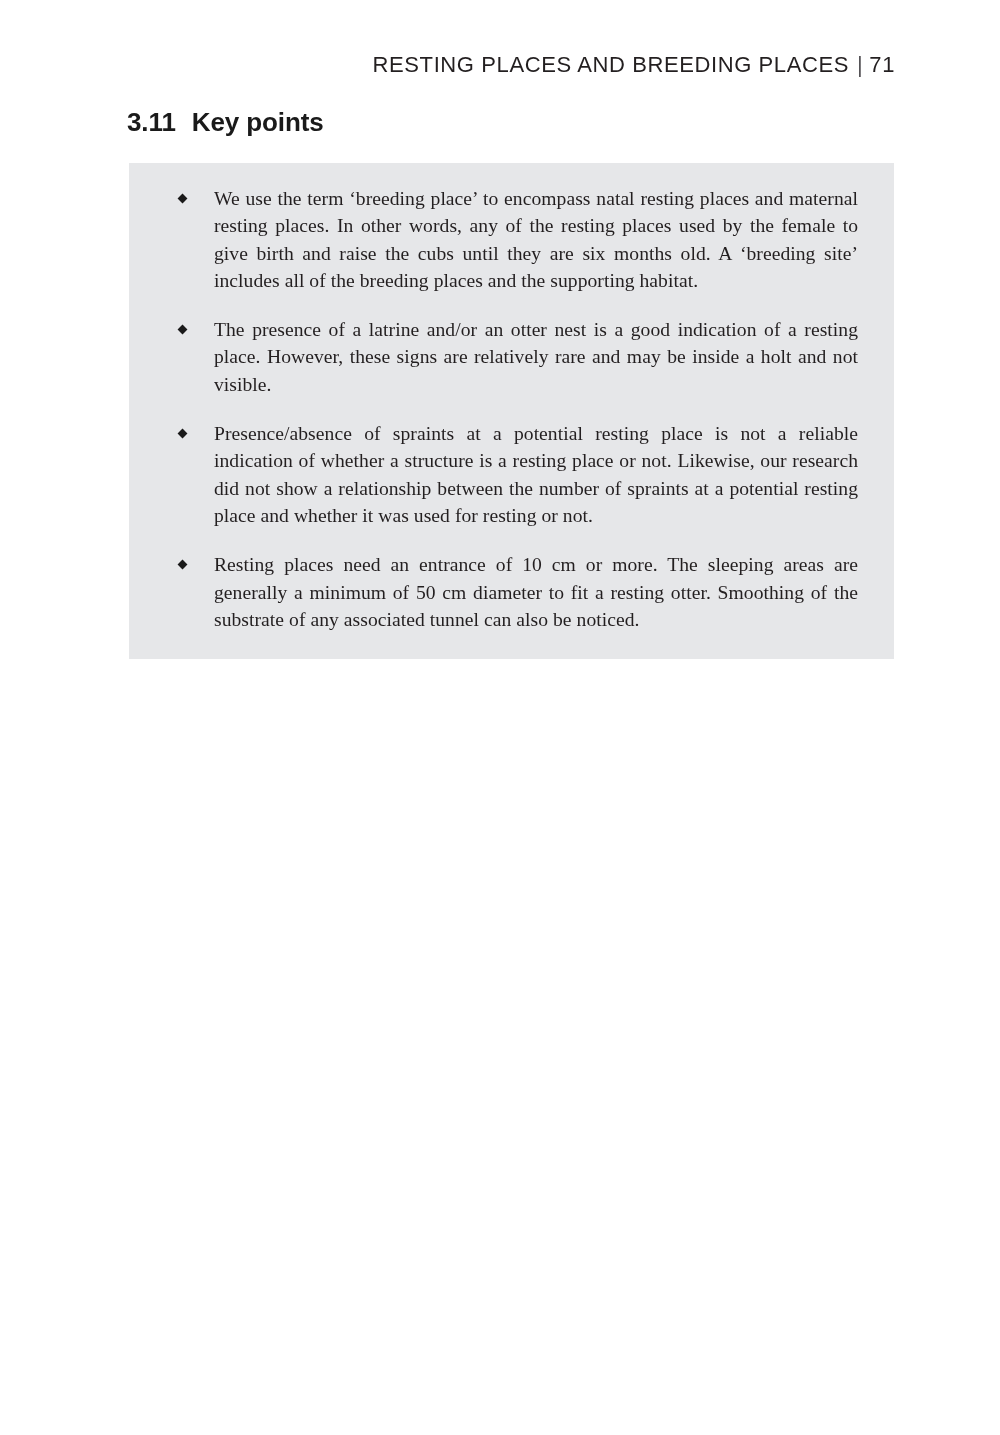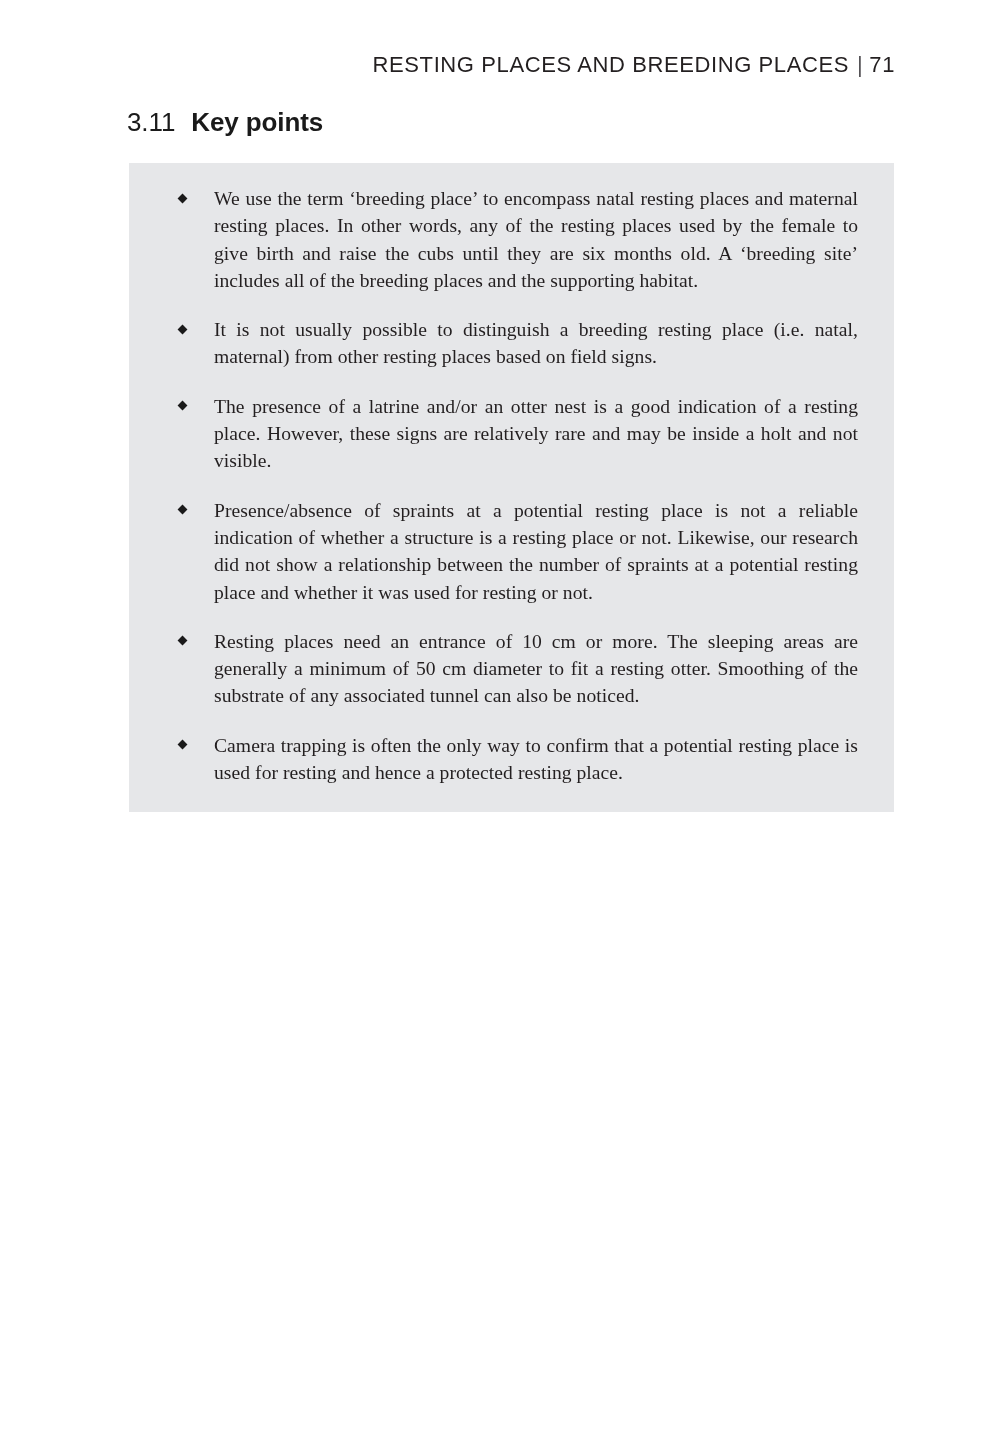--- a/index.html
+++ b/index.html
@@ -50,21 +50,21 @@
     top: 107px;
     left: 127px;
     font-family: "Liberation Sans", "DejaVu Sans", sans-serif;
     font-size: 26px;
     font-weight: 700;
     color: #1a1a1a;
     letter-spacing: -0.1px;
     white-space: nowrap;
   }
   .section-heading .sec-num {
-    font-weight: 400;
+    font-weight: 700;
   }
   .section-heading .sec-title {
     margin-left: 16px;
     font-weight: 700;
     text-align: center;
   }
 
   
   .keypoints-panel {
     position: absolute;
@@ -136,42 +136,34 @@
   </div>
 
   <div class="keypoints-panel">
     <ul class="bullet-list">
 
       <li class="bullet-item">
         <span class="bullet-marker"><span class="diamond"></span></span>
         <span class="bullet-text">We use the term ‘breeding place’ to encompass natal resting places and maternal resting places. In other words, any of the resting places used by the female to give birth and raise the cubs until they are six months old. A ‘breeding site’ includes all of the breeding places and the supporting habitat.</span>
       </li>
 
-      <li class="bullet-item">
-        <span class="bullet-marker"><span class="diamond"></span></span>
-        <span class="bullet-text">It is not usually possible to distinguish a breeding resting place (i.e. natal, maternal) from other resting places based on field signs.</span>
-      </li>
 
       <li class="bullet-item">
         <span class="bullet-marker"><span class="diamond"></span></span>
         <span class="bullet-text">The presence of a latrine and/or an otter nest is a good indication of a resting place. However, these signs are relatively rare and may be inside a holt and not visible.</span>
       </li>
 
       <li class="bullet-item">
         <span class="bullet-marker"><span class="diamond"></span></span>
         <span class="bullet-text">Presence/absence of spraints at a potential resting place is not a reliable indication of whether a structure is a resting place or not. Likewise, our research did not show a relationship between the number of spraints at a potential resting place and whether it was used for resting or not.</span>
       </li>
 
       <li class="bullet-item">
         <span class="bullet-marker"><span class="diamond"></span></span>
         <span class="bullet-text">Resting places need an entrance of 10 cm or more. The sleeping areas are generally a minimum of 50 cm diameter to fit a resting otter. Smoothing of the substrate of any associated tunnel can also be noticed.</span>
       </li>
 
 
-      <li class="bullet-item">
-        <span class="bullet-marker"><span class="diamond"></span></span>
-        <span class="bullet-text">Camera trapping is often the only way to confirm that a potential resting place is used for resting and hence a protected resting place.</span>
-      </li>
 
     </ul>
   </div>
 
 </div>
 
 </body></html>

